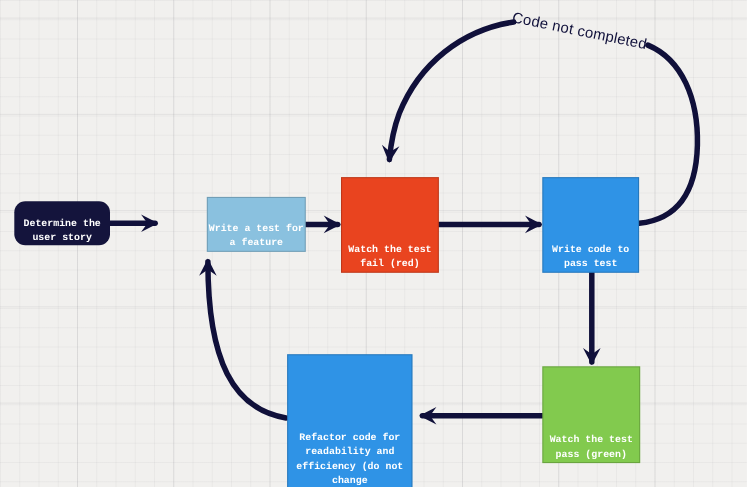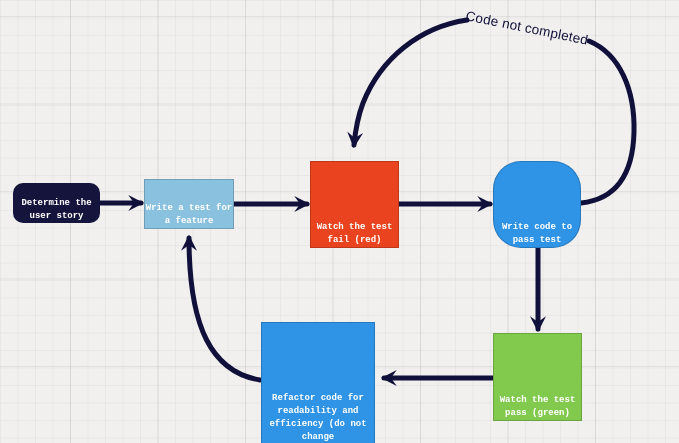--- a/index.html
+++ b/index.html
@@ -84,31 +84,31 @@
       <path d="M581 203 C618 199 633 172 634 132 C635 90 620 54 589 41"></path>
       <path d="M467 20 C420 27 381 58 363 103 C357 119 355 134 354 145" marker-end="url(#arrowhead)"></path>
     </g>
   </svg>
 
   <div class="node node-user-story" style="background-color: rgb(20, 20, 60);">
     <span class="node-label">Determine the
 user story</span>
   </div>
 
-  <div class="node node-write-test shape-border" style="background-color: rgb(138, 193, 223);">
+  <div class="node node-write-test shape-border" style="background-color: rgb(138, 193, 223); margin-left: 44px;">
     <span class="node-label">Write a test for
 a feature</span>
   </div>
 
   <div class="node node-test-fail shape-border" style="background-color: rgb(233, 68, 31);">
     <span class="node-label">Watch the test
 fail (red)</span>
   </div>
 
-  <div class="node node-write-code shape-border" style="background-color: rgb(47, 147, 230); border-radius: 28px;">
+  <div class="node node-write-code shape-border" style="background-color: rgb(47, 147, 230);">
     <span class="node-label">Write code to
 pass test</span>
   </div>
 
   <div class="node node-test-pass shape-border" style="background-color: rgb(130, 202, 78);">
     <span class="node-label">Watch the test
 pass (green)</span>
   </div>
 
   <div class="node node-refactor shape-border" style="background-color: rgb(47, 147, 230);">

